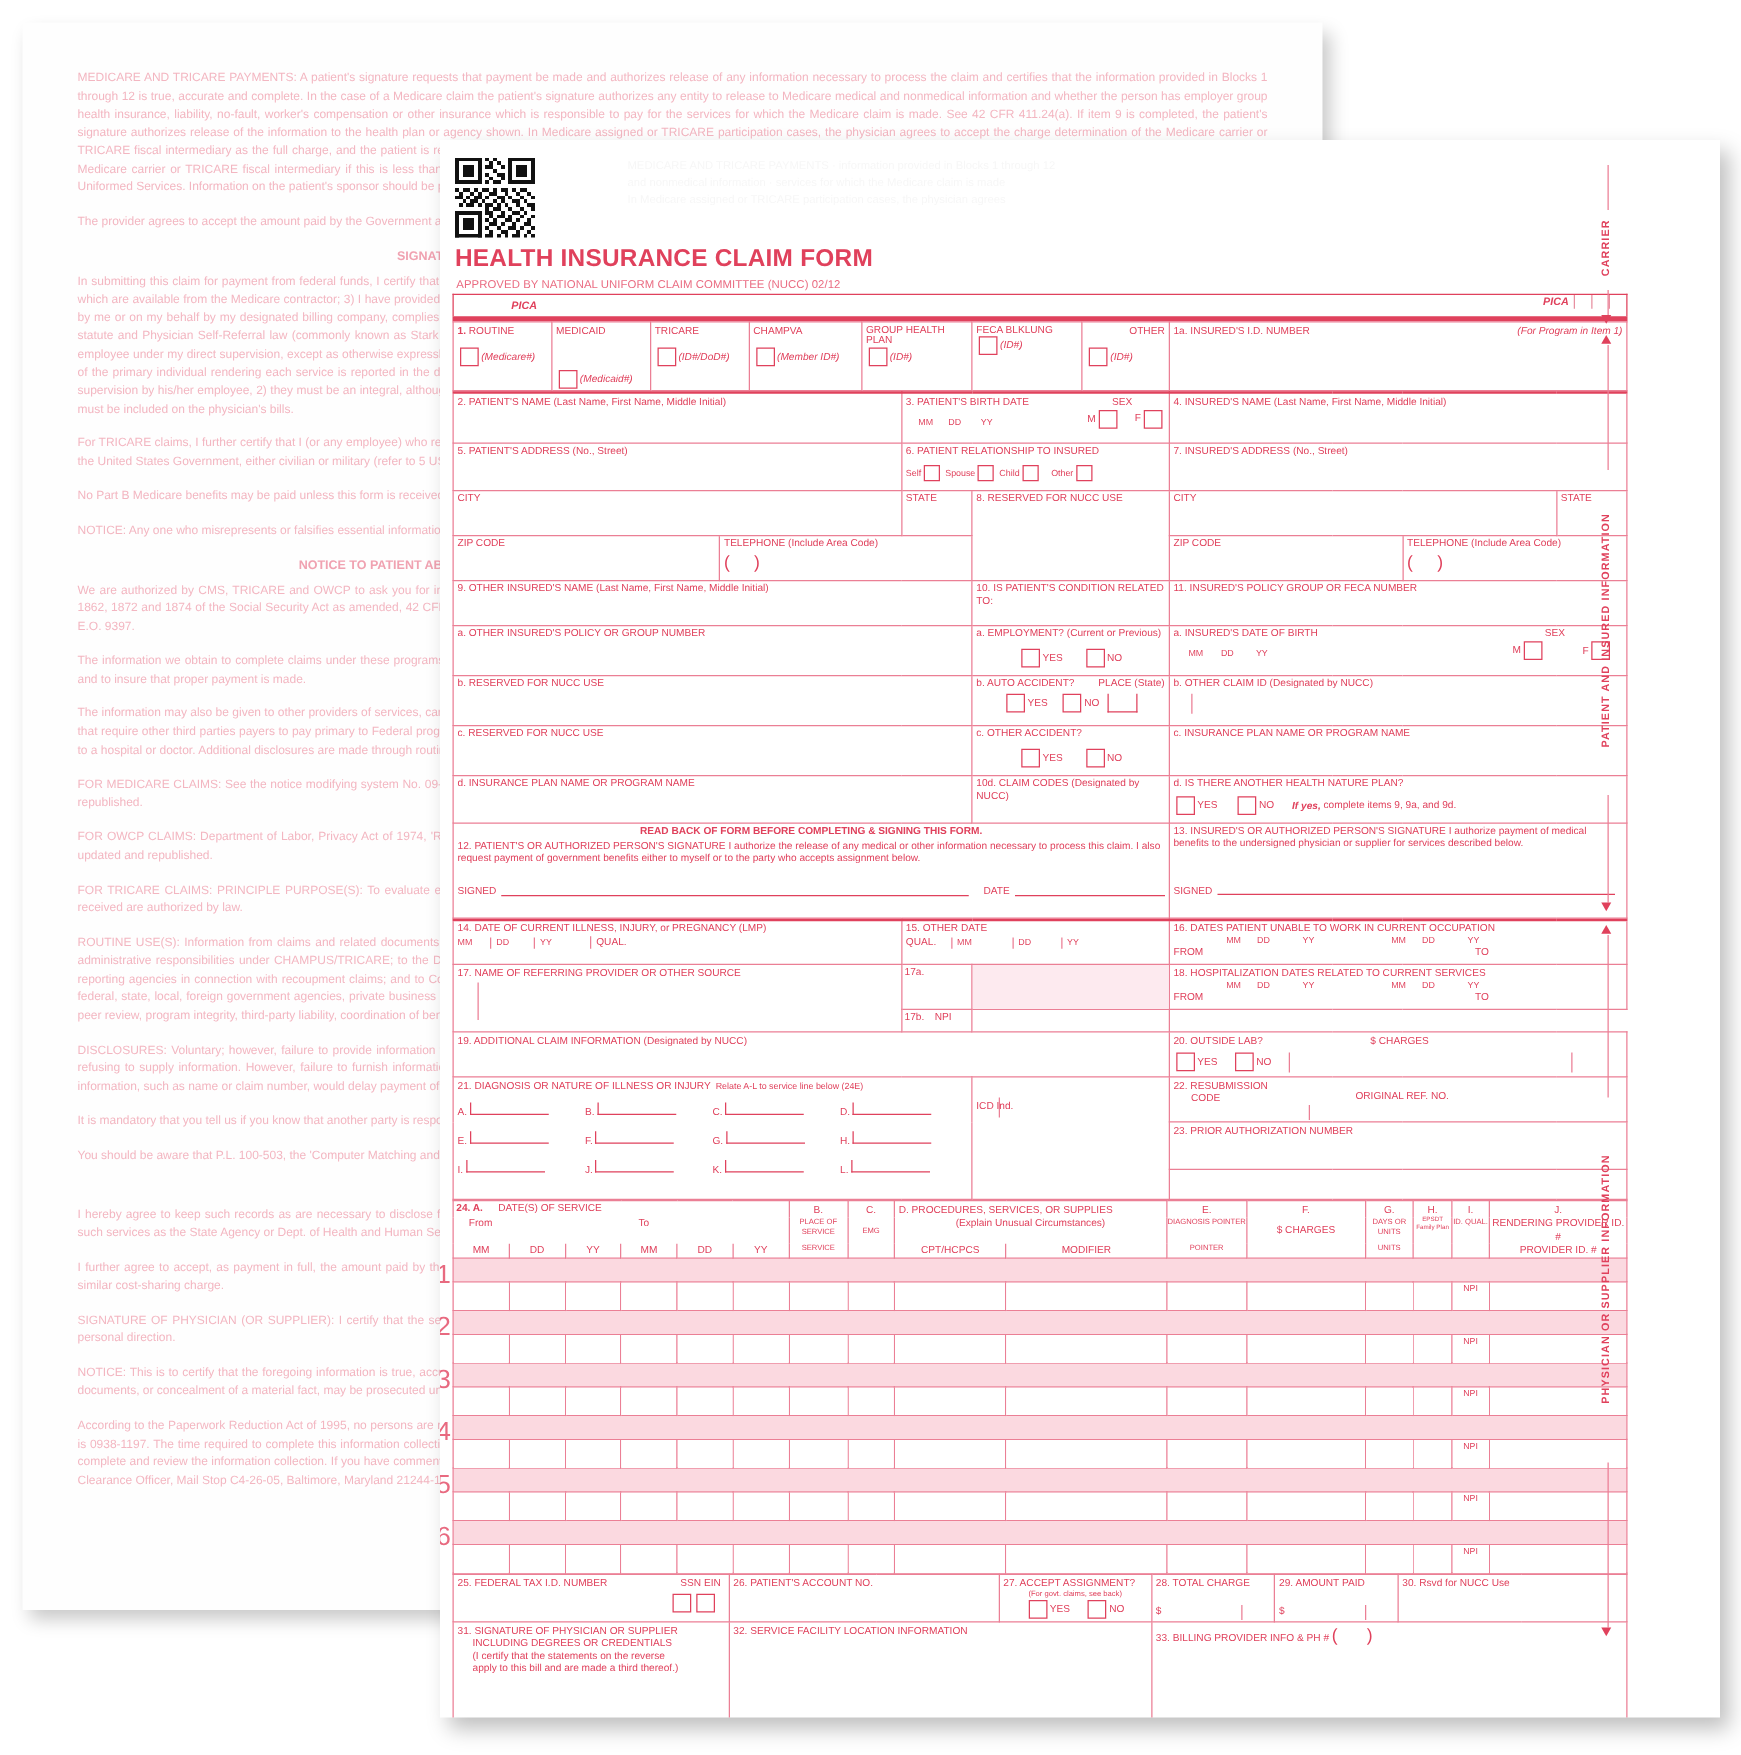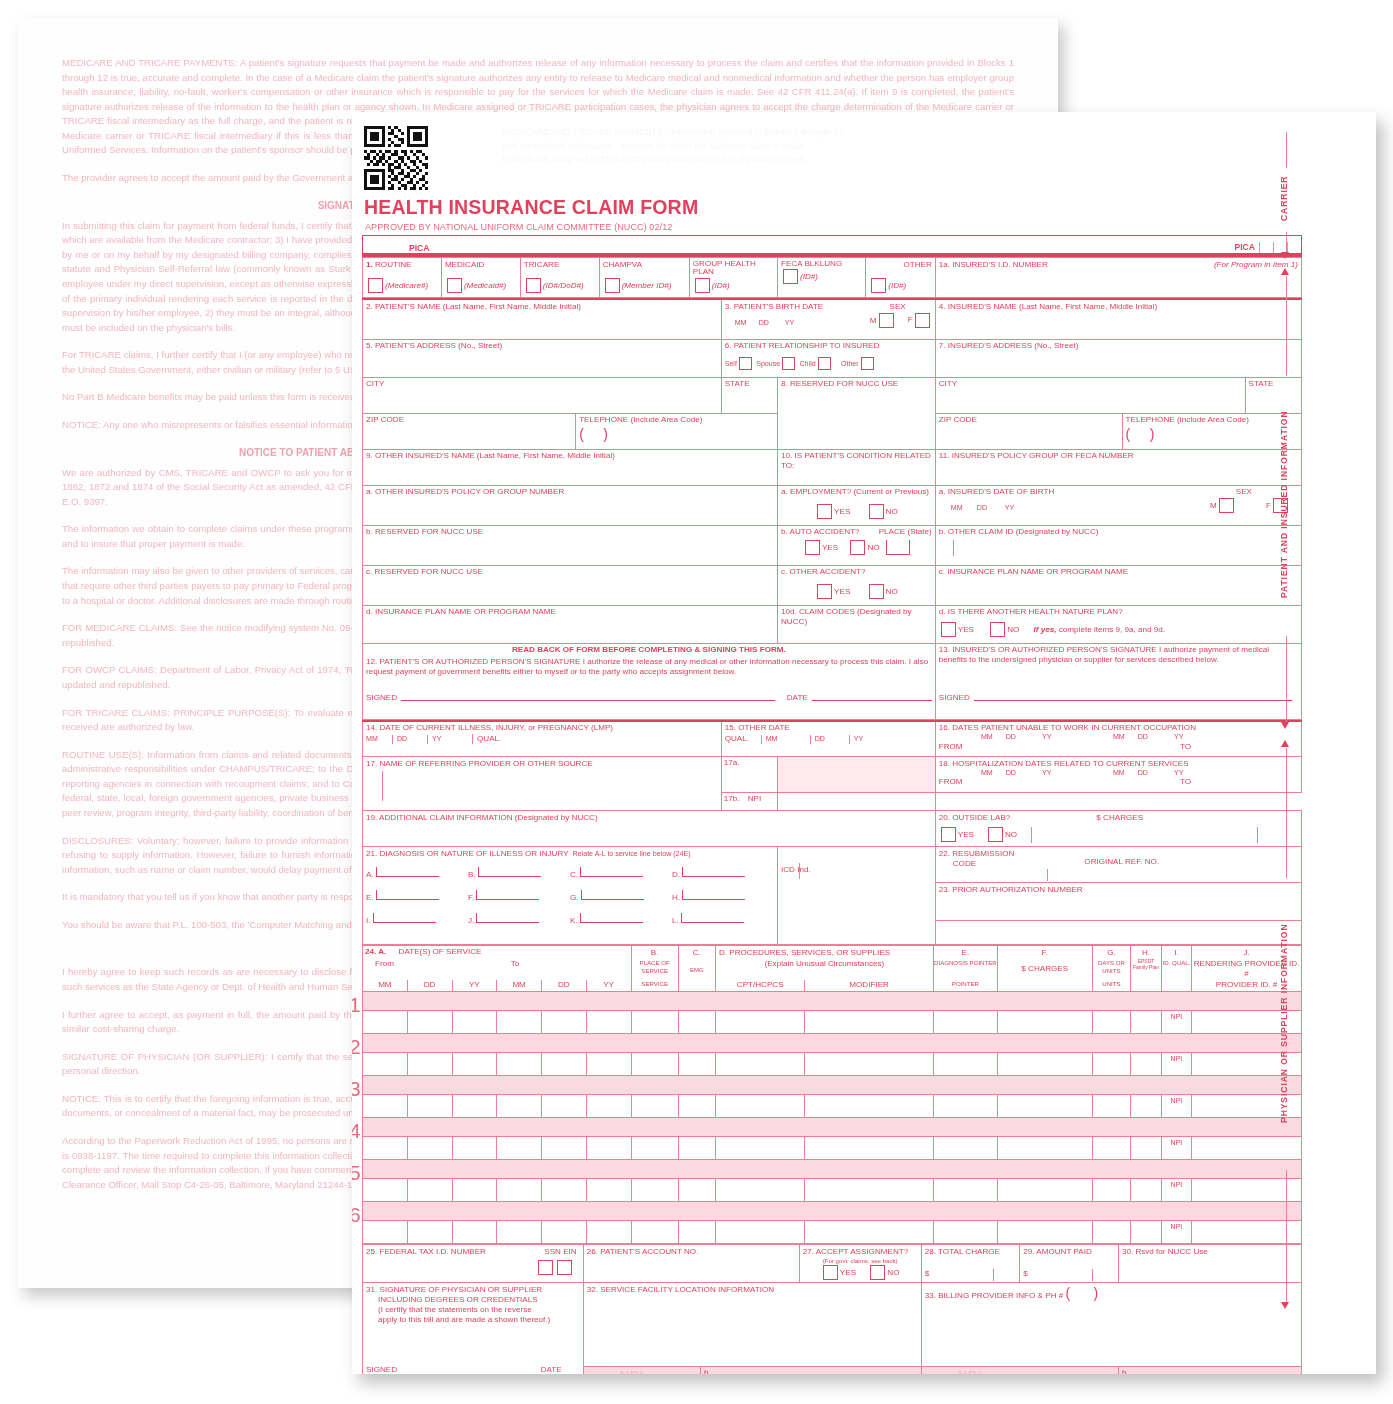--- a/index.html
+++ b/index.html
@@ -63,22 +63,22 @@
 
   .form-title{
     color:#e0415c;font-weight:bold;font-size:19.5px;letter-spacing:.2px;
     margin:0 0 3px 2px;
   }
   .form-sub{
     color:#ea6c82;font-size:9.1px;letter-spacing:.05px;margin:0 0 3px 3px;
   }
 
   
-  .pica-row{display:flex;align-items:flex-end;height:17px;position:relative;
-            border:1.3px solid #e0415c;border-bottom:none;}
+  .pica-row{display:flex;align-items:flex-start;height:17px;position:relative;
+            border:1.3px solid #e0415c;border-bottom:none;font-style:italic;}
   .pica-boxes{display:flex;}
   .pica-boxes span{width:13px;border-right:1px solid #e88fa0;}
   .pica-label{font-size:8.6px;color:#e0415c;padding:3px 0 0 4px;font-weight:600;}
   .pica-right{margin-left:auto;display:flex;align-items:center;}
   .pica-right .lbl{font-size:8.6px;color:#e0415c;padding-right:4px;font-weight:600;}
   .pica-right span.bx{width:13px;border-left:1px solid #e88fa0;align-self:stretch;}
 
   .thickbar{height:4px;background:#e0415c;}
 
   table.grid{border-collapse:collapse;width:100%;table-layout:fixed;}
@@ -321,21 +321,21 @@
           <col style="width:39%">
       </colgroup>
       <tbody>
           <tr style="height:40px">
         <td>
           <span class="lbl"><b>1.</b> <span>ROUTINE</span></span>
           <div style="margin-top:8px"><span class="cbox"></span><span class="lbl it" style="display:inline">(Medicare#)</span></div>
         </td>
         <td style="border-left:none">
           <span class="lbl">MEDICAID</span>
-          <div style="margin-top:8px"><span class="cbox"></span><span class="lbl it" style="display:inline">(Medicaid#)</span></div>
+          <div style="margin-top:26px"><span class="cbox"></span><span class="lbl it" style="display:inline">(Medicaid#)</span></div>
         </td>
         <td style="border-left:none">
           <span class="lbl">TRICARE</span>
           <div style="margin-top:8px"><span class="cbox"></span><span class="lbl it" style="display:inline">(ID#/DoD#)</span></div>
         </td>
         <td style="border-left:none">
           <span class="lbl">CHAMPVA</span>
           <div style="margin-top:8px"><span class="cbox"></span><span class="lbl it" style="display:inline">(Member ID#)</span></div>
         </td>
         <td style="border-left:none">
@@ -1061,21 +1061,21 @@
         <td colspan="2">
               <span class="lbl">30. Rsvd for NUCC Use</span>
             </td>
       </tr>
 
       <tr style="height:84px">
         <td rowspan="2">
           <span class="lbl">31. SIGNATURE OF PHYSICIAN OR SUPPLIER</span>
           <span class="lbl" style="padding-left:12px">INCLUDING DEGREES OR CREDENTIALS</span>
           <span class="lbl" style="padding-left:12px">(I certify that the statements on the reverse</span>
-          <span class="lbl" style="padding-left:12px">apply to this bill and are made a shown thereof.)</span>
+          <span class="lbl" style="padding-left:12px">apply to this bill and are made a third thereof.)</span>
           <div style="display:flex;justify-content:space-between;margin-top:40px">
             <span class="lbl">SIGNED</span>
             <span class="lbl" style="padding-right:18px">DATE</span>
           </div>
         </td>
         <td colspan="3">
               <span class="lbl">32. SERVICE FACILITY LOCATION INFORMATION</span>
             </td>
         <td colspan="4">
           <span class="lbl" style="display:inline">33. BILLING PROVIDER INFO &amp; PH #</span>

